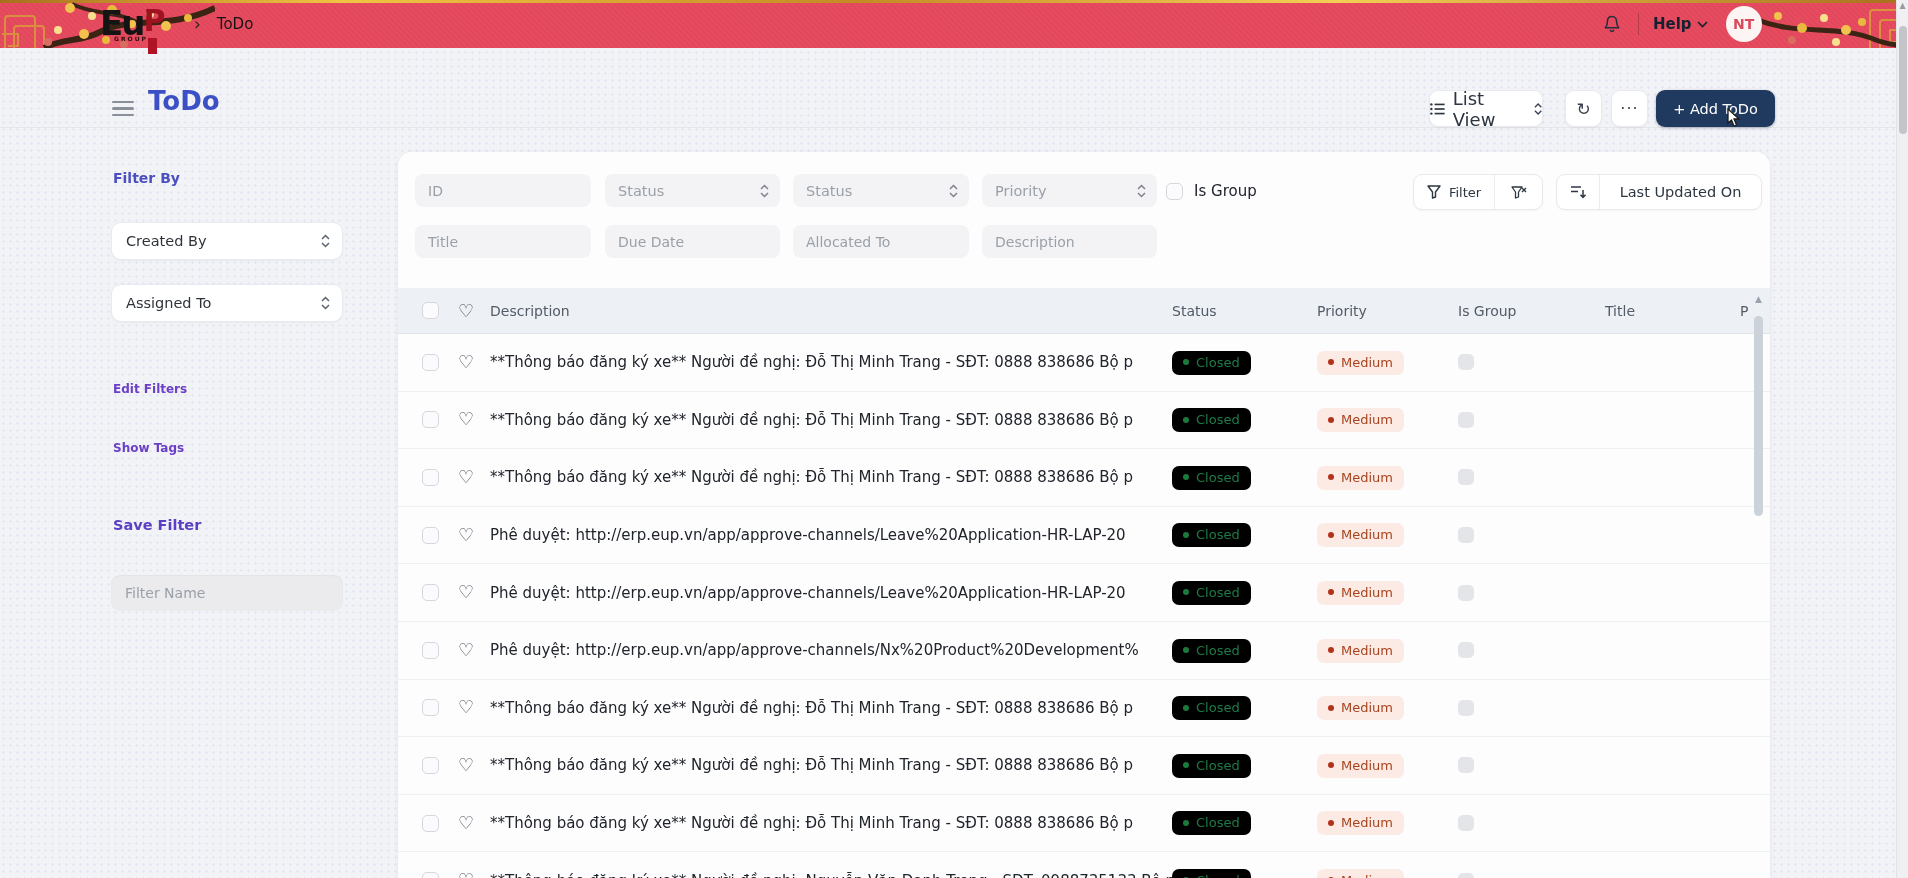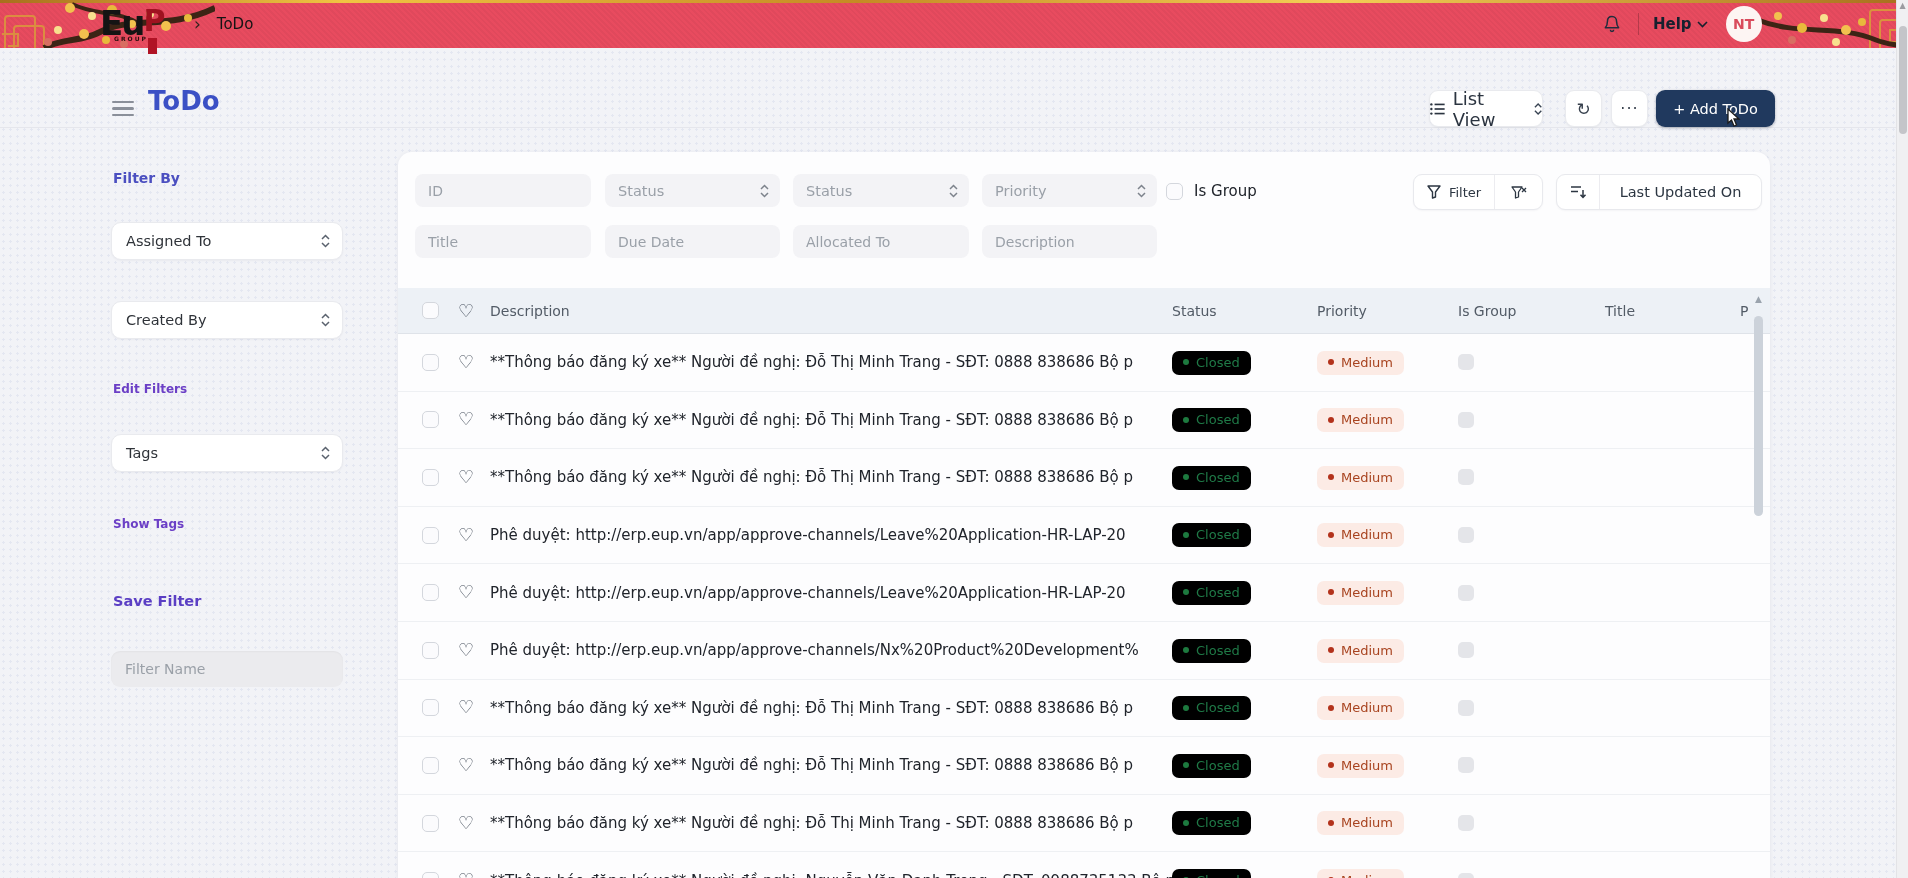--- a/index.html
+++ b/index.html
@@ -238,45 +238,38 @@
   <div class="btn-add">
     <span>+ Add ToDo</span>
   </div>
   <svg class="cursor-arrow" width="18" height="20" viewBox="0 0 18 20">
     <path d="M1 1 L1 15 L4.5 12 L7 18 L9.5 17 L7 11 L12 11 Z" fill="#ffffff" stroke="#1b1b1b" stroke-width="1.3"></path>
   </svg>
 
   <div class="sidebar">
     <div class="side-label">Filter By</div>
 
+    <div class="f-select">
+      <span>Created By</span>
+      <svg width="9" height="14" viewBox="0 0 9 14">
+        <path d="M1 5 L4.5 1.5 L8 5" fill="none" stroke="#5a626e" stroke-width="1.5"></path>
+        <path d="M1 9 L4.5 12.5 L8 9" fill="none" stroke="#5a626e" stroke-width="1.5"></path>
+      </svg>
+    </div>
+
     <div class="f-select" style="margin-bottom:17px;">
       <span>Assigned To</span>
       <svg width="9" height="14" viewBox="0 0 9 14">
         <path d="M1 5 L4.5 1.5 L8 5" fill="none" stroke="#5a626e" stroke-width="1.5"></path>
         <path d="M1 9 L4.5 12.5 L8 9" fill="none" stroke="#5a626e" stroke-width="1.5"></path>
       </svg>
     </div>
 
-    <div class="f-select">
-      <span>Created By</span>
-      <svg width="9" height="14" viewBox="0 0 9 14">
-        <path d="M1 5 L4.5 1.5 L8 5" fill="none" stroke="#5a626e" stroke-width="1.5"></path>
-        <path d="M1 9 L4.5 12.5 L8 9" fill="none" stroke="#5a626e" stroke-width="1.5"></path>
-      </svg>
-    </div>
-
     <div class="side-link" style="margin-top:19px;">Edit Filters</div>
 
-    <div class="f-select" style="margin-top:14px;">
-      <span>Tags</span>
-      <svg width="9" height="14" viewBox="0 0 9 14">
-        <path d="M1 5 L4.5 1.5 L8 5" fill="none" stroke="#5a626e" stroke-width="1.5"></path>
-        <path d="M1 9 L4.5 12.5 L8 9" fill="none" stroke="#5a626e" stroke-width="1.5"></path>
-      </svg>
-    </div>
 
     <div class="side-link" style="margin-top:21px;">Show Tags</div>
 
     <div class="save-label" style="margin-top:38px;">Save Filter</div>
     <input class="filter-name" style="margin-top: 18px;" placeholder="Filter Name">
   </div>
 
   <div class="card">
 
     <input class="f-input" style="left: 17px; top: 22px; width: 176px;" placeholder="ID">

